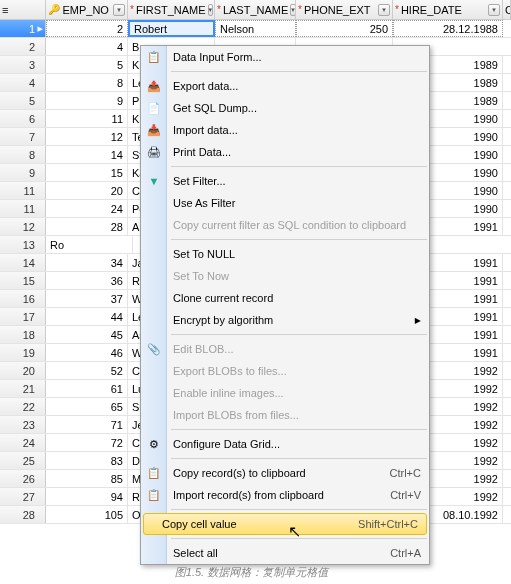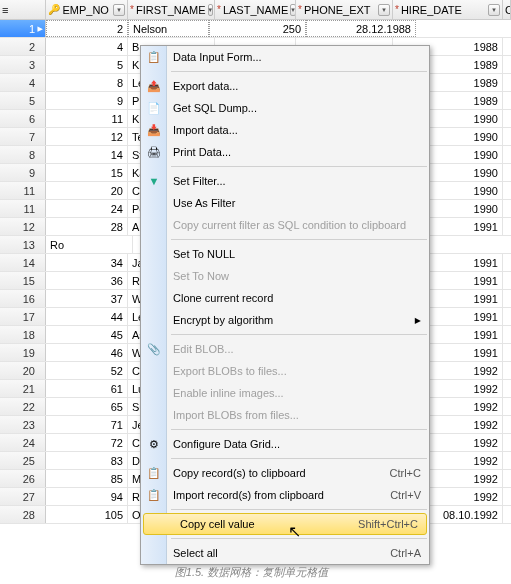--- a/index.html
+++ b/index.html
@@ -18,21 +18,21 @@
 .c-first{width:87px}
 .c-last{width:81px}
 .c-phone{width:97px;justify-content:flex-end}
 .c-hire{width:110px;justify-content:flex-end}
 .selected-cell{border:2px solid #3a8cff!important;background:#e8f2ff}
 .dotted{border:1px dotted #999!important}
 .context-menu{position:absolute;top:45px;left:140px;width:290px;background:#f4f4f4;border:1px solid #a0a0a0;box-shadow:2px 2px 5px rgba(0,0,0,0.3);z-index:100}
 .menu-icon-col{position:absolute;left:0;top:0;bottom:0;width:26px;background:linear-gradient(90deg,#e8f0fa,#d4e4f7);border-right:1px solid #c0d0e0}
 .menu-item{height:22px;display:flex;align-items:center;padding-left:32px;padding-right:8px;position:relative;color:#000}
 .menu-item.disabled{color:#a0a0a0}
-.menu-item.highlighted{background:linear-gradient(#fff0c0,#ffe070);border:1px solid #e0c020;border-radius:3px;margin:0 2px;padding-left:36px}
+.menu-item.highlighted{background:linear-gradient(#fff0c0,#ffe070);border:1px solid #e0c020;border-radius:3px;margin:0 2px;padding-left:18px}
 .menu-sep{height:1px;background:#d0d0d0;margin:3px 2px 3px 30px}
 .menu-shortcut{margin-left:auto;color:#555}
 .menu-arrow{margin-left:auto;font-size:8px}
 .menu-icon{position:absolute;left:5px;width:16px;height:16px;display:flex;align-items:center;justify-content:center;font-size:11px}
 .footer-caption{position:absolute;bottom:4px;left:0;right:8px;text-align:center;color:#888;font-style:italic;font-size:11px}
 .watermark{position:absolute;top:260px;left:150px;font-size:40px;color:rgba(180,180,180,0.35);font-weight:bold;pointer-events:none;z-index:50;font-style:italic}
 .watermark-icon{position:absolute;top:255px;left:140px;width:55px;height:55px;background:rgba(150,150,150,0.3);border-radius:12px;z-index:49}
 .cursor{position:absolute;top:522px;left:288px;z-index:200;font-size:16px;color:#000}
 .key-icon{color:#d4a000}
 .red-star{color:#c04030}
@@ -69,31 +69,31 @@
         <span class="dropdown">▾</span>
       </div>
     <div class="header-cell" style="flex:1">
         <span>C</span>
       </div>
   </div>
   <div id="rows">
       <div class="body-row">
         <div class="row-num active">1</div>
         <div class="cell c-emp dotted">2</div>
+        <div class="cell c-first selected-cell">Robert</div>
         <div class="cell c-last dotted">Nelson</div>
         <div class="cell c-phone dotted">250</div>
         <div class="cell c-hire dotted">28.12.1988</div>
       </div>
       <div class="body-row">
         <div class="row-num">2</div>
         <div class="cell c-emp">4</div>
         <div class="cell c-first">Br</div>
         <div class="cell c-last"></div>
         <div class="cell c-phone"></div>
-        <div class="cell c-hire">1988</div>
       </div>
       <div class="body-row">
         <div class="row-num">3</div>
         <div class="cell c-emp">5</div>
         <div class="cell c-first">Kir</div>
         <div class="cell c-last"></div>
         <div class="cell c-phone"></div>
         <div class="cell c-hire">1989</div>
       </div>
       <div class="body-row">

